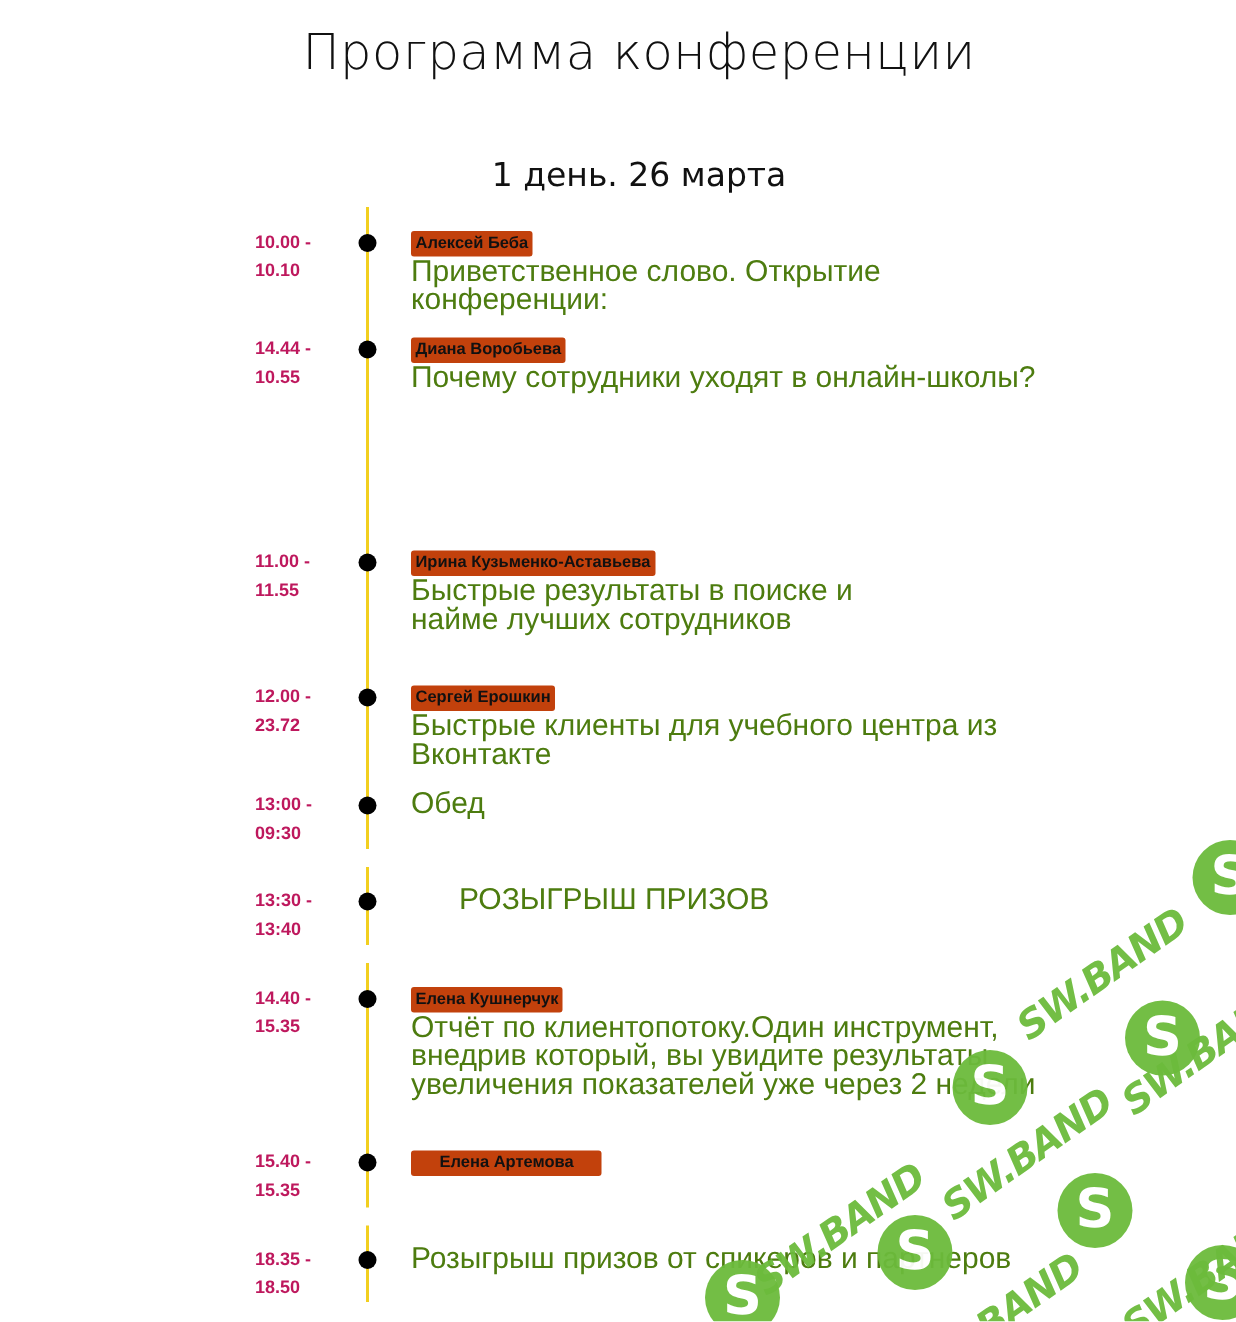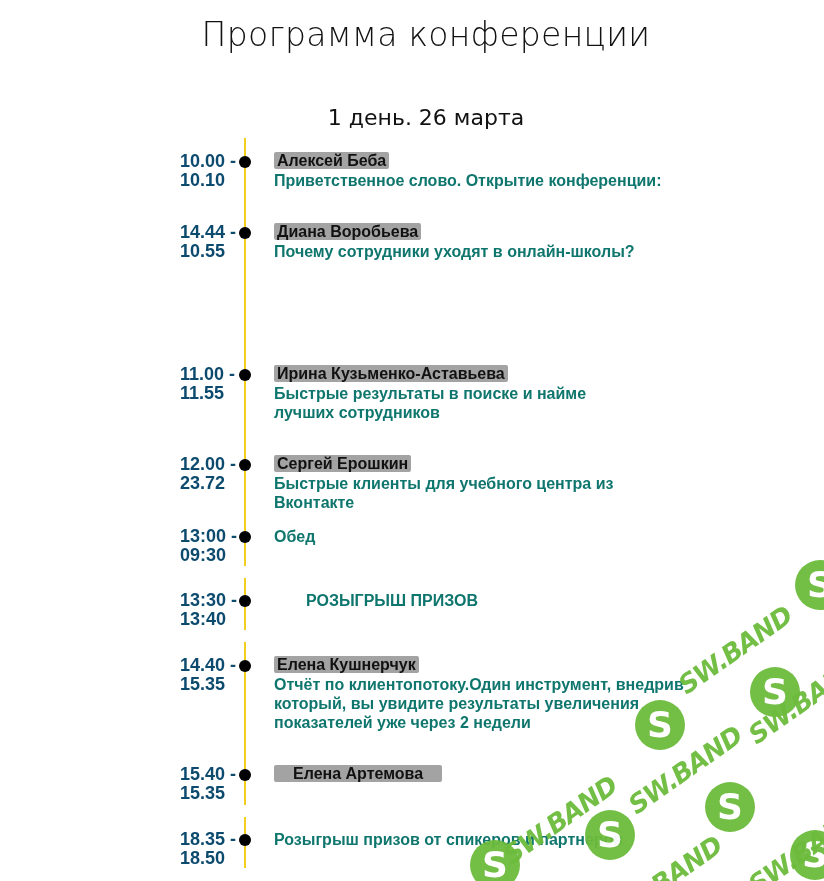--- a/index.html
+++ b/index.html
@@ -45,59 +45,59 @@
       width: 2px;
       background: #f2cf1f;
     }
     .item {
       position: absolute;
       left: 0;
       width: 824px;
     }
     .time {
       position: absolute;
-      left: 180px;
+      left: 170px;
       top: 0;
       font-weight: bold;
-      font-size: 18px;
+      font-size: 12px;
       line-height: 19px;
-      color: #0c4a6e;
+      color: #be185d;
       width: 60px;
     }
     .dot {
       position: absolute;
       left: 239px;
       top: 4px;
       width: 12px;
       height: 12px;
       border-radius: 50%;
       background: #000;
     }
     .content {
       position: absolute;
       left: 274px;
       top: 0;
       width: 420px;
     }
     .speaker {
       display: inline-block;
-      background: #a3a3a3;
-      font-weight: bold;
-      font-size: 16px;
+      background: #c2410c;
+      font-weight: bold;
+      font-size: 11px;
       line-height: 17px;
       padding: 0 3px;
       margin-left: 0;
       border-radius: 2px;
       color: #111;
     }
     .talk {
-      font-weight: bold;
-      font-size: 16px;
+      font-weight: normal;
+      font-size: 20px;
       line-height: 19px;
-      color: #0f766e;
+      color: #4d7c0f;
       margin-top: 1px;
     }
     .bullets {
       list-style: none;
       margin: 6px 0 0 0;
       padding: 0 0 0 12px;
     }
     .bullets li {
       font-size: 10px;
       line-height: 16px;

